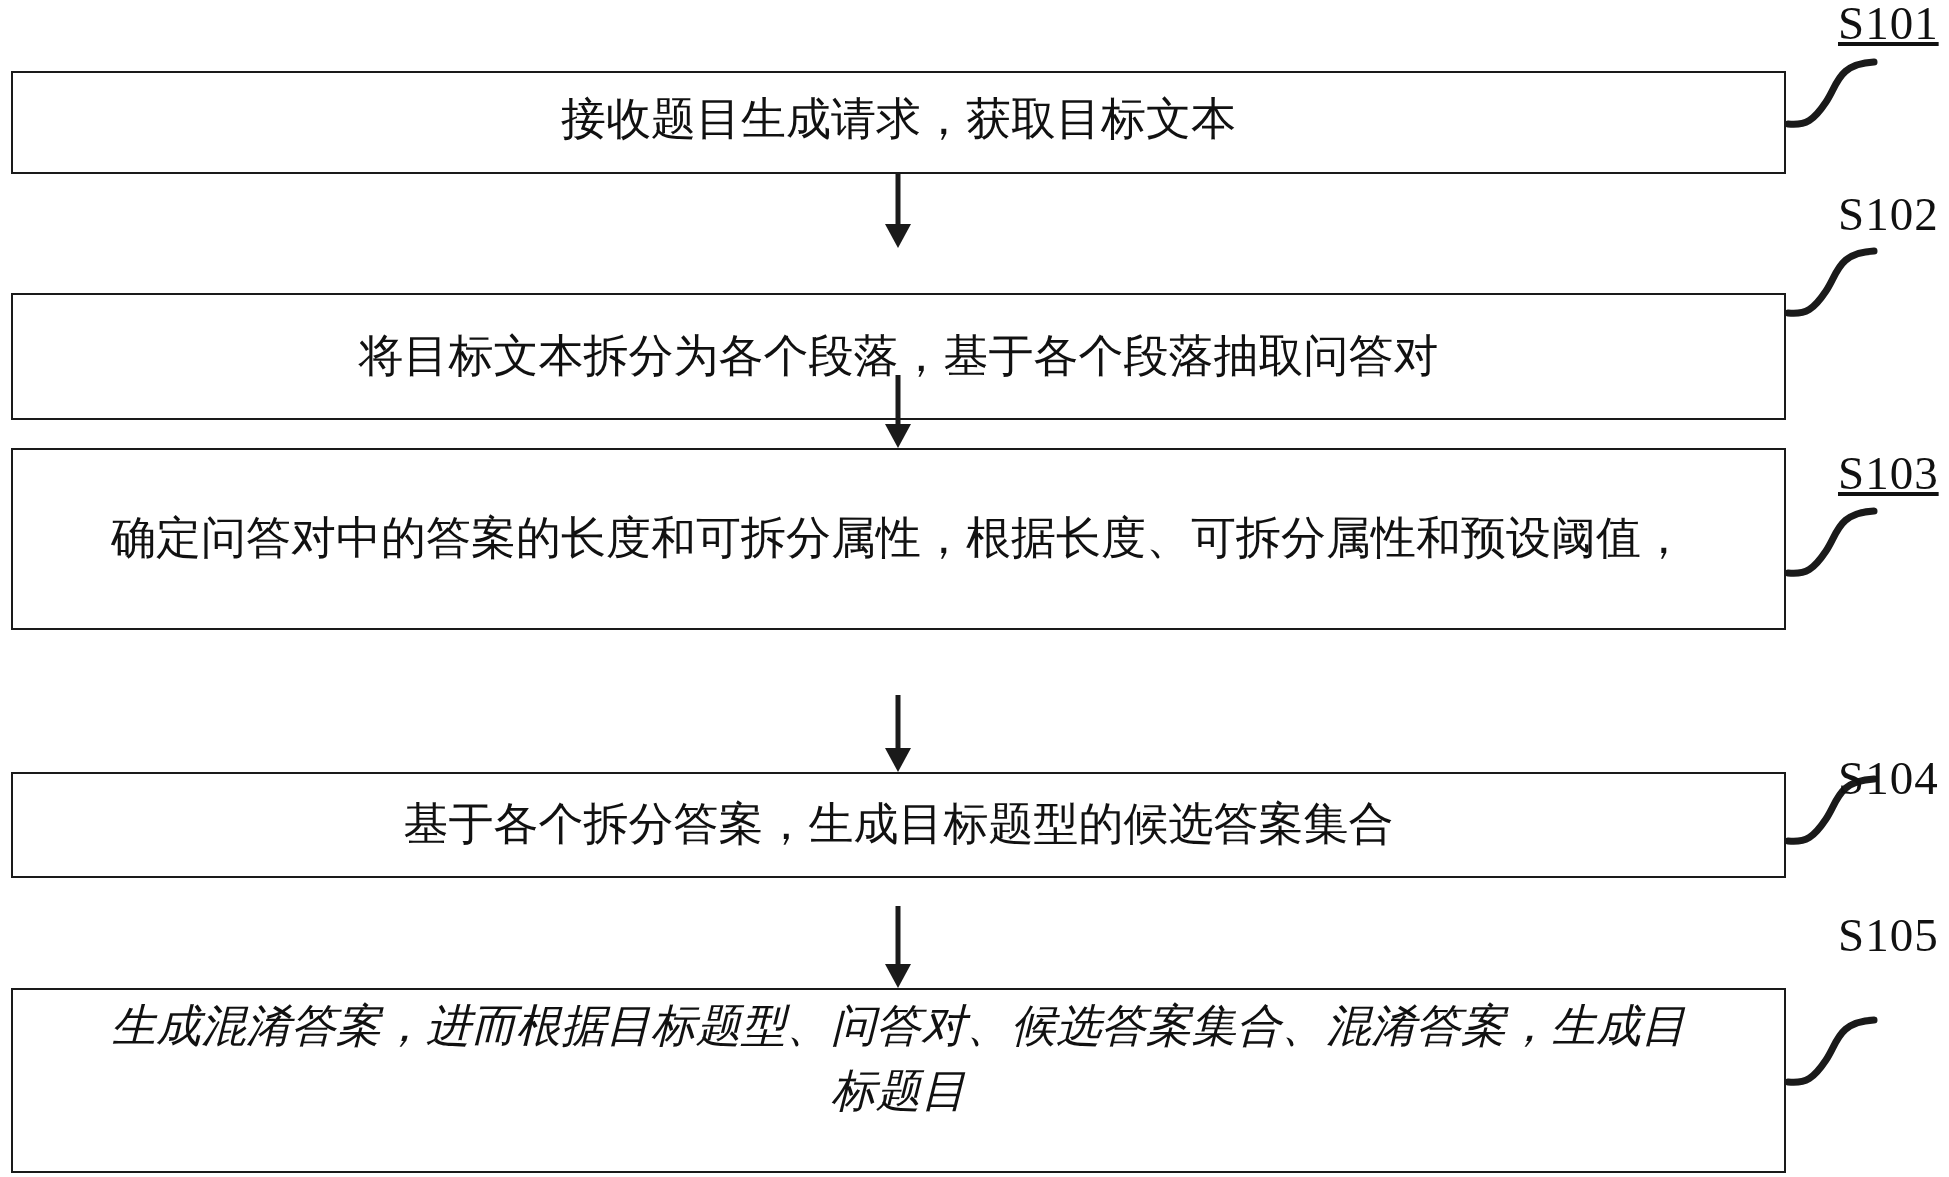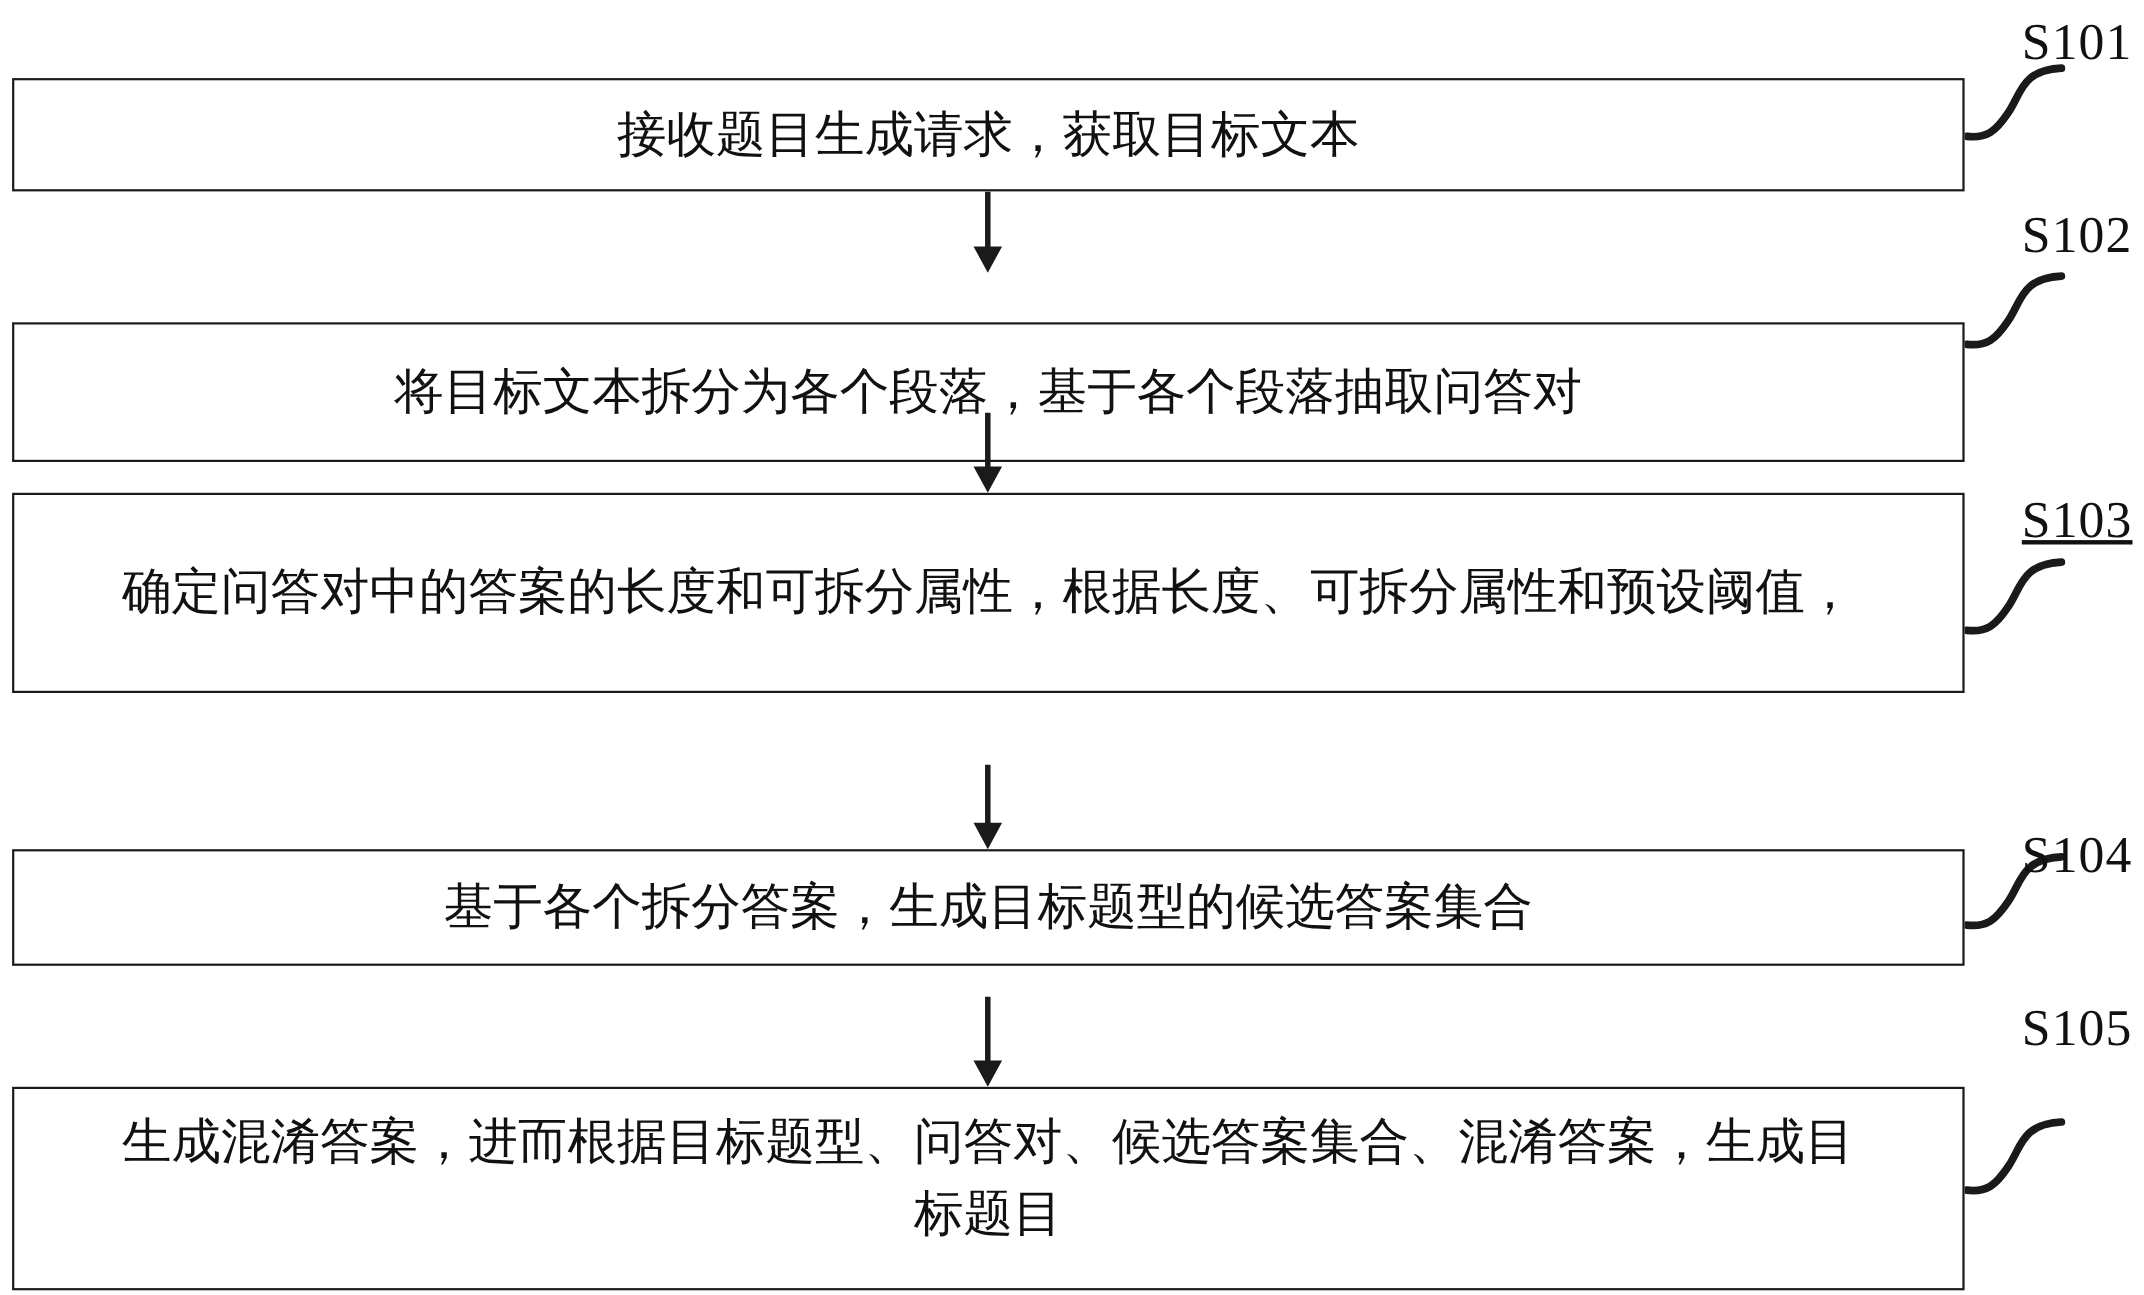--- a/index.html
+++ b/index.html
@@ -21,36 +21,36 @@
     background: #ffffff;
     display: flex;
     flex-direction: column;
     justify-content: center;
     align-items: center;
     text-align: center;
     font-size: 45px;
     line-height: 1.45;
   }
   .flow-box .line { display: block; white-space: nowrap; }
-  .box-1 { top: 71px;  height: 103px; }
+  .box-1 { top: 71px;  height: 103px; font-family: Liberation Mono, monospace; }
   .box-2 { top: 248px; height: 127px; margin-top: 45px; }
   .box-3 { top: 448px; height: 182px; }
   .box-4 { top: 772px; height: 106px; }
-  .box-5 { top: 988px; height: 185px; justify-content: flex-start; padding-top: 16px; }
+  .box-5 { top: 988px; height: 185px; justify-content: flex-start; padding-top: 4px; font-style: italic; }
   .step-label {
     position: absolute;
     left: 1838px;
     width: 108px;
     font-size: 47px;
     line-height: 1;
     letter-spacing: 1px;
     color: #111111;
     font-family: "Liberation Serif", "DejaVu Serif", serif;
   }
-  .label-1 { top: 16px; }
+  .label-1 { top: 0; text-decoration: underline; }
   .label-2 { top: 191px; }
   .label-3 { top: 450px; text-decoration: underline; }
   .label-4 { top: 711px; margin-top: 44px; }
   .label-5 { top: 912px; }
   .arrow { position: absolute; left: 878px; }
   .arrow-1 { top: 174px; }
   .arrow-2 { top: 375px; }
   .arrow-3 { top: 695px; }
   .arrow-4 { top: 906px; }
   .connector { position: absolute; left: 1786px; }

